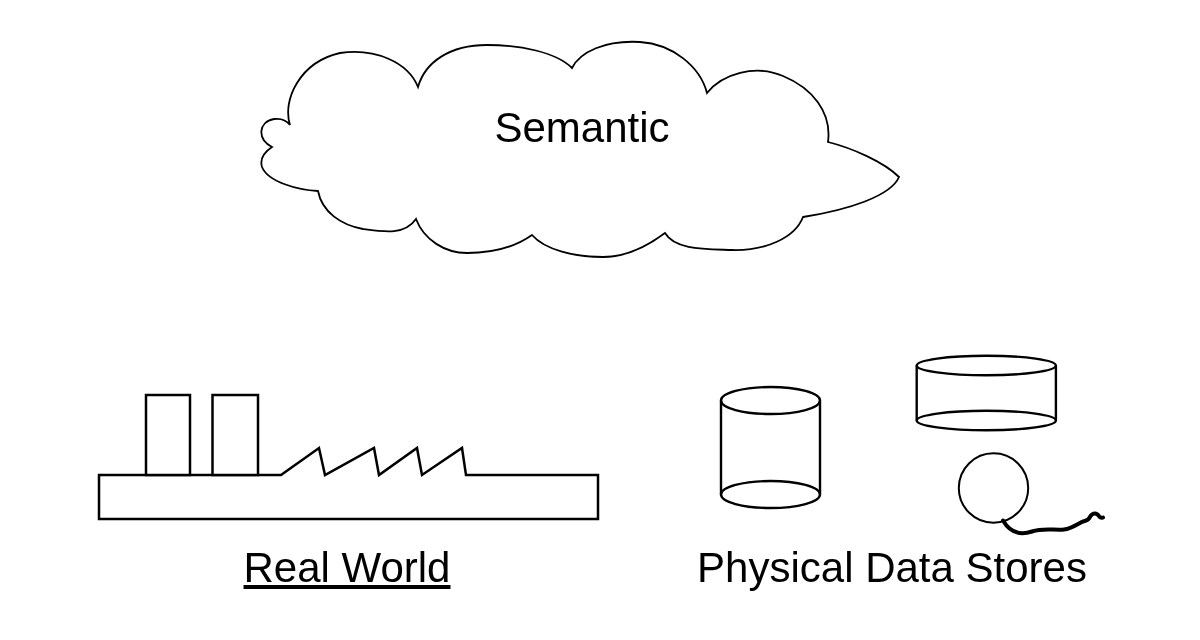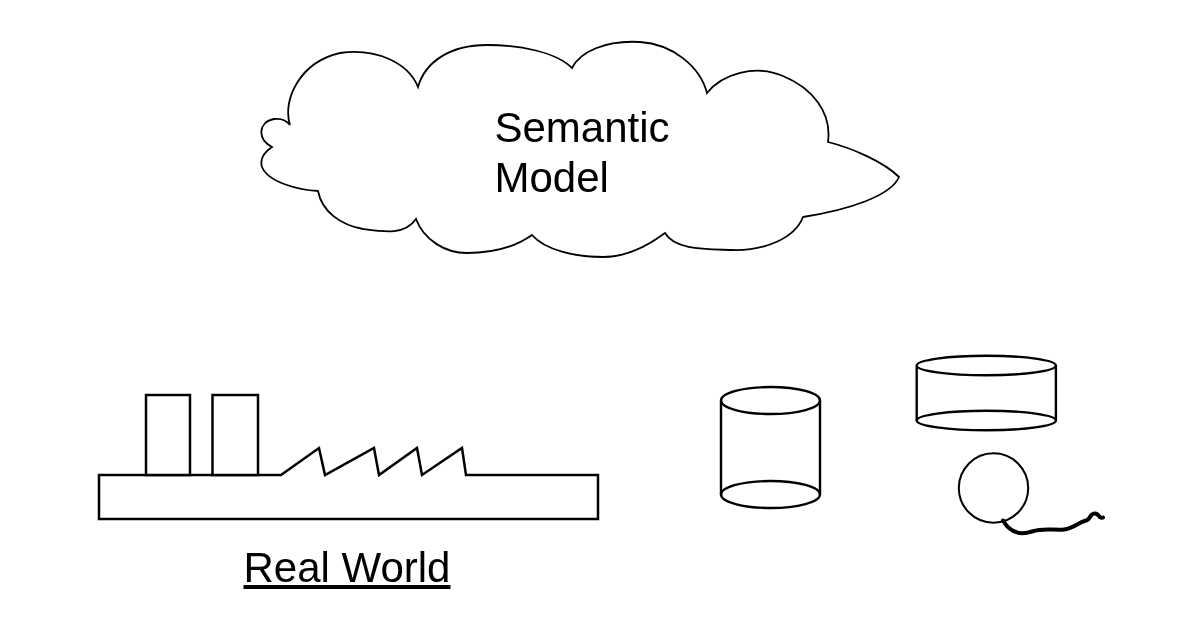--- a/index.html
+++ b/index.html
@@ -15,20 +15,21 @@
     overflow:hidden;
     font-family:"Liberation Sans", sans-serif;
   }
   .canvas svg{position:absolute;left:0;top:0;}
   .label{
     position:absolute;
     color:var(--text);
     font-size:42px;
     white-space:nowrap;
     transform:translateX(-50%);
+    text-align:center;
   }
   .cloud-label{
     left:582px;top:103px;
     line-height:50px;
   }
   .ground-label{
     top:544px;
     line-height:48px;
   }
   .shape{fill:#ffffff;stroke:var(--stroke);}
@@ -102,19 +103,19 @@
         c 7,12 17,15 29,11
         c 12,-4 22,-1 32,-2
         c 10,-1 14,-7 22,-9
         c 5,-1 3,-7 9,-7
         c 5,0 3,6 8,4"></path>
     </g>
   </svg>
 
   <div class="label cloud-label">
     <div>Semantic</div>
-    <div>Model</div>
   </div>
 
   <div class="label ground-label" style="left:347px;text-decoration:underline;">Real World</div>
 
+  <div class="label ground-label" style="left:892px;">Physical Data Stores</div>
 
 </div>
 
 </body></html>

